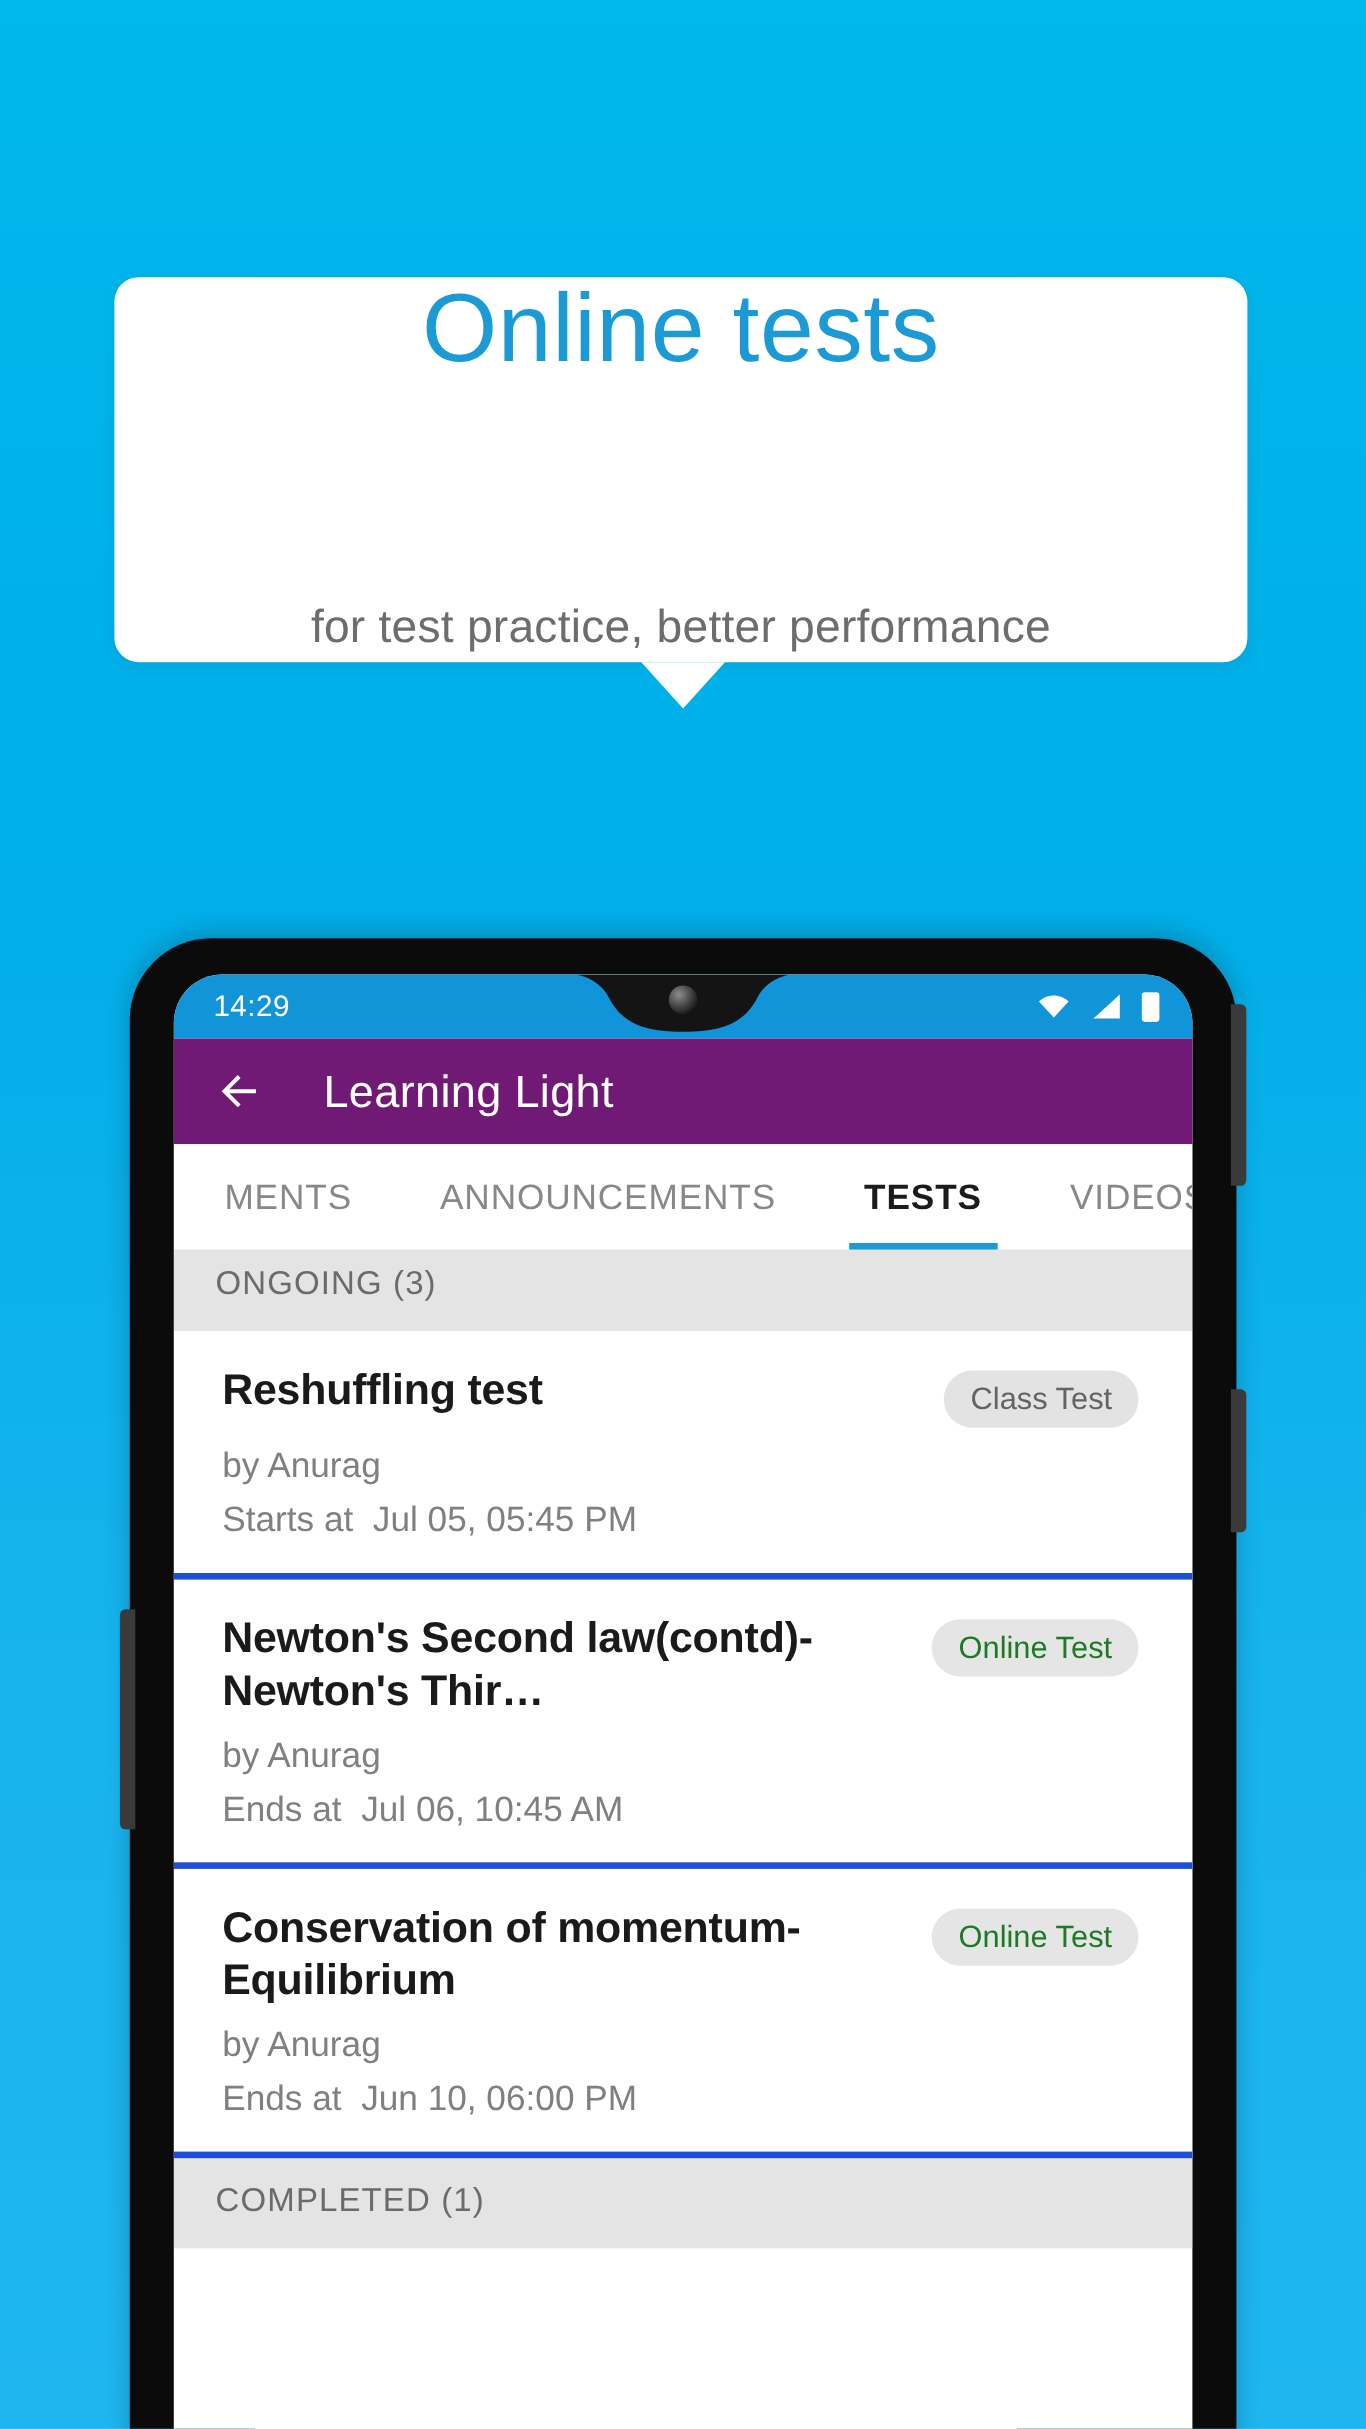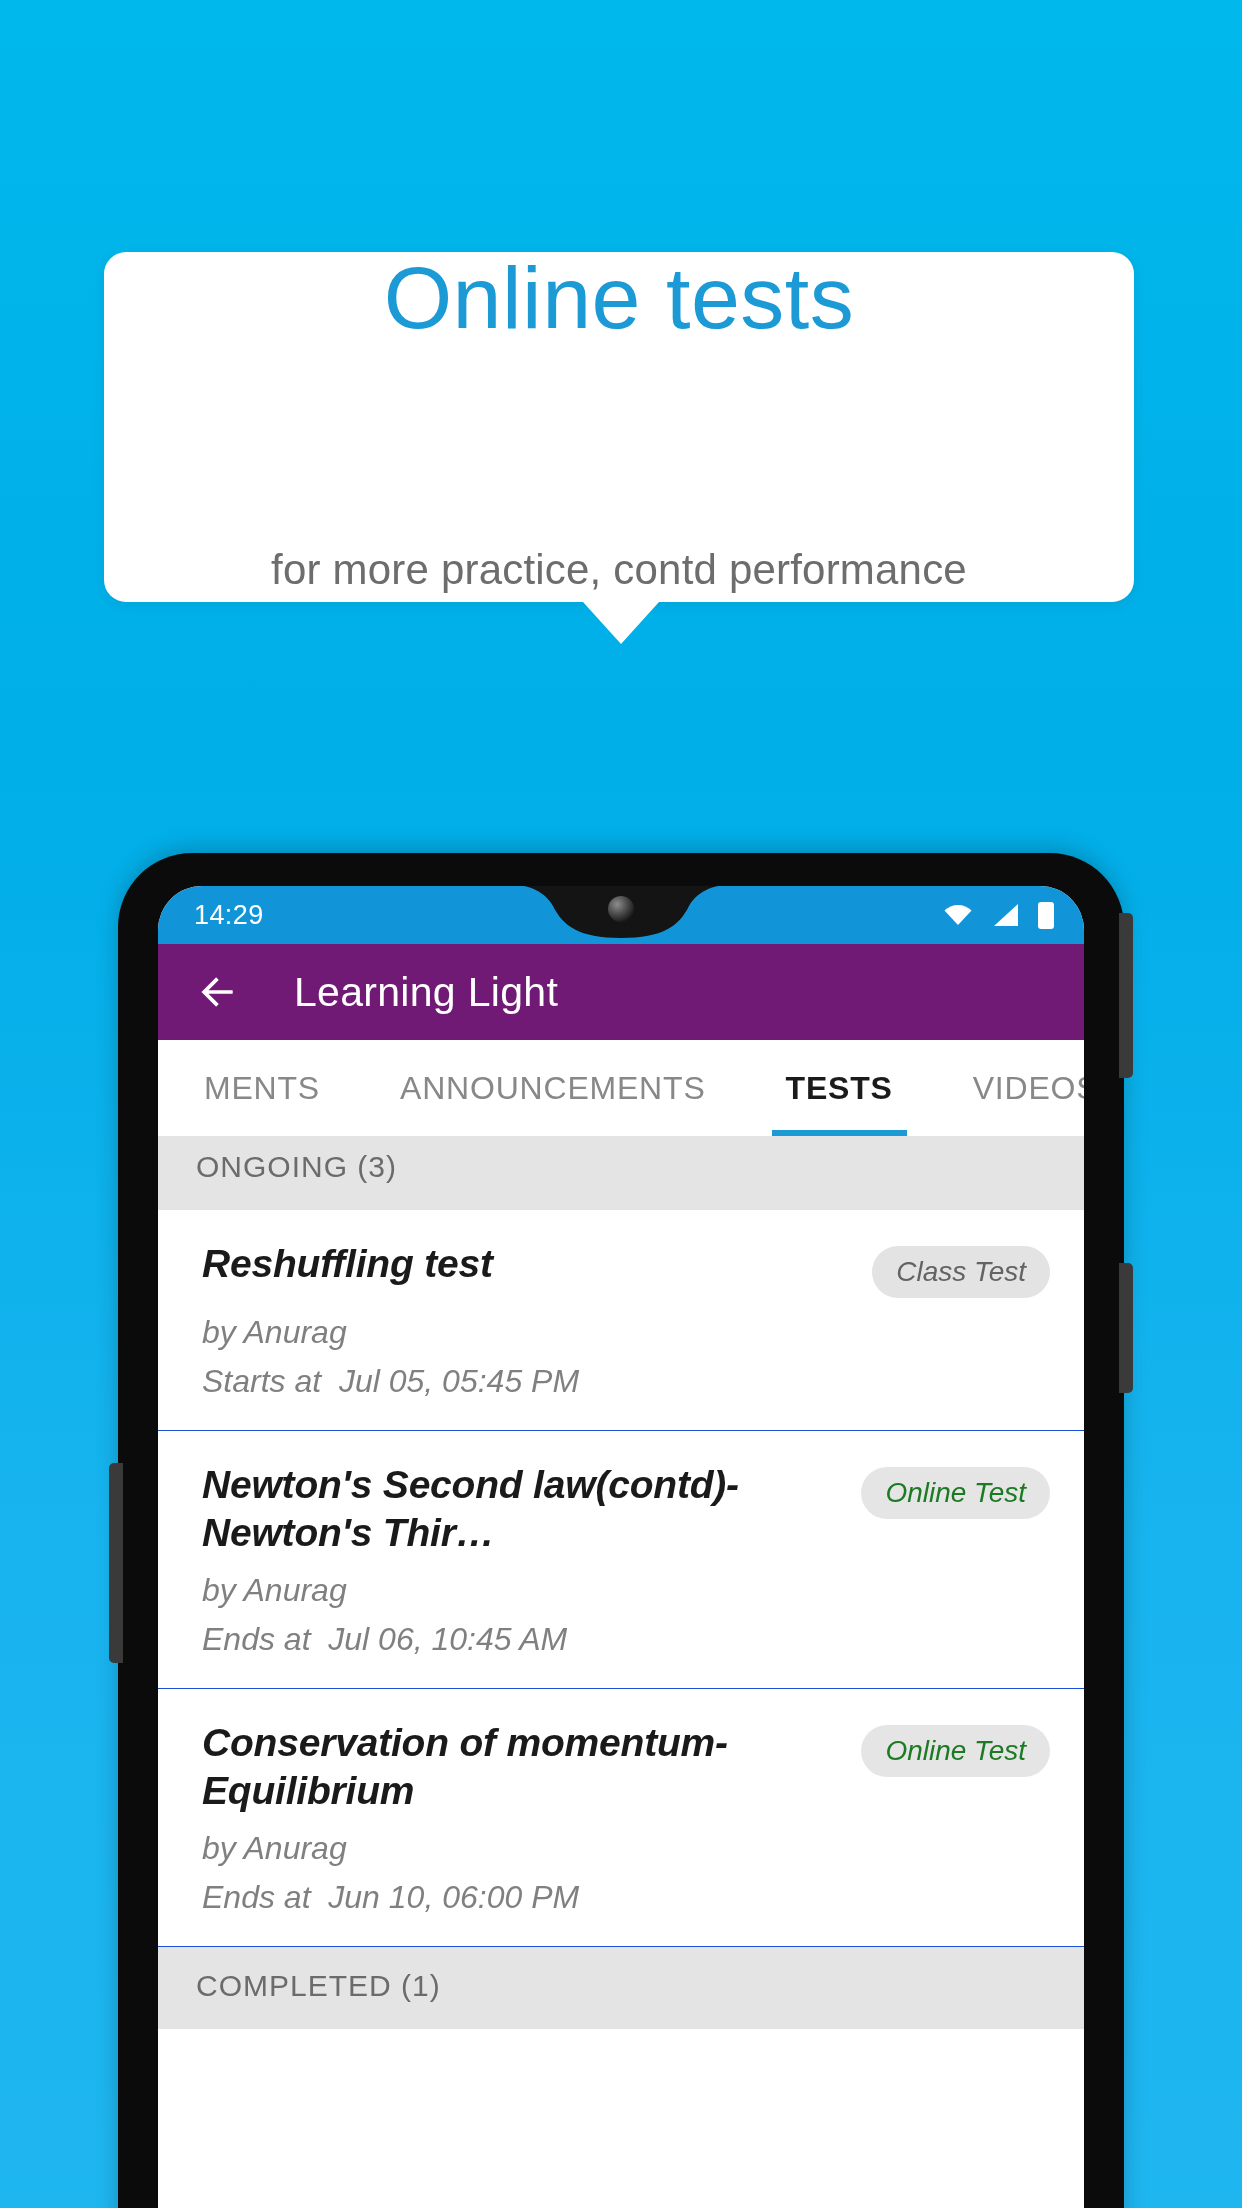--- a/index.html
+++ b/index.html
@@ -204,23 +204,22 @@
     padding:14px 0 26px 38px;
     font-size:30px;
     color:#6b6b6b;
     letter-spacing:1px;
   }
 
   
   .list { background:#ffffff; }
   .list-item {
     position:relative;
-    padding:30px 34px 30px 44px;
-    border-bottom:1px solid #1d4ed8;
-    font-style:italic;
+    padding:30px 49px 30px 44px;
+    border-bottom:6px solid #1d4ed8;
   }
   .item-head {
     display:flex;
     align-items:flex-start;
     justify-content:space-between;
     gap:16px;
   }
   .item-title {
     font-size:39px;
     font-weight:700;
@@ -252,21 +251,21 @@
   .section-header.bottom {
     padding:22px 0 26px 38px;
   }
 </style>
 </head>
 <body>
 
 <div class="callout">
   <div class="callout-inner">
     <div class="callout-title">Online tests</div>
-    <div class="callout-sub">for more practice, contd performance</div>
+    <div class="callout-sub">for test practice, better performance</div>
   </div>
 </div>
 <div class="callout-tail"></div>
 
 <div class="phone">
   <div class="btn-left-power"></div>
   <div class="btn-right-up"></div>
   <div class="btn-right-down"></div>
 
   <div class="screen">

